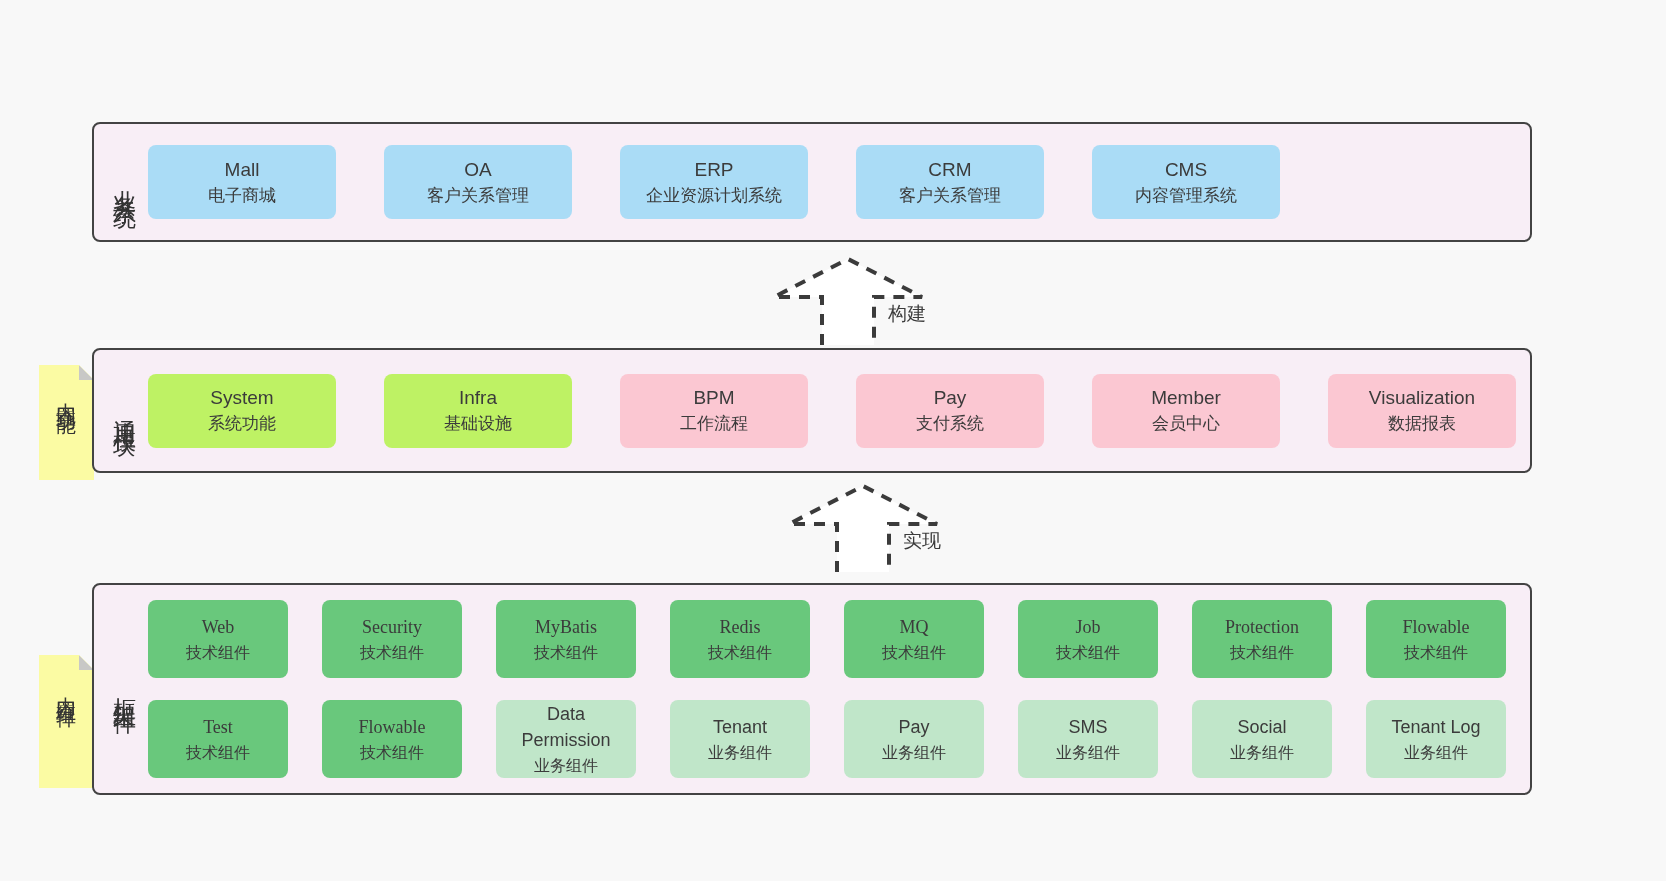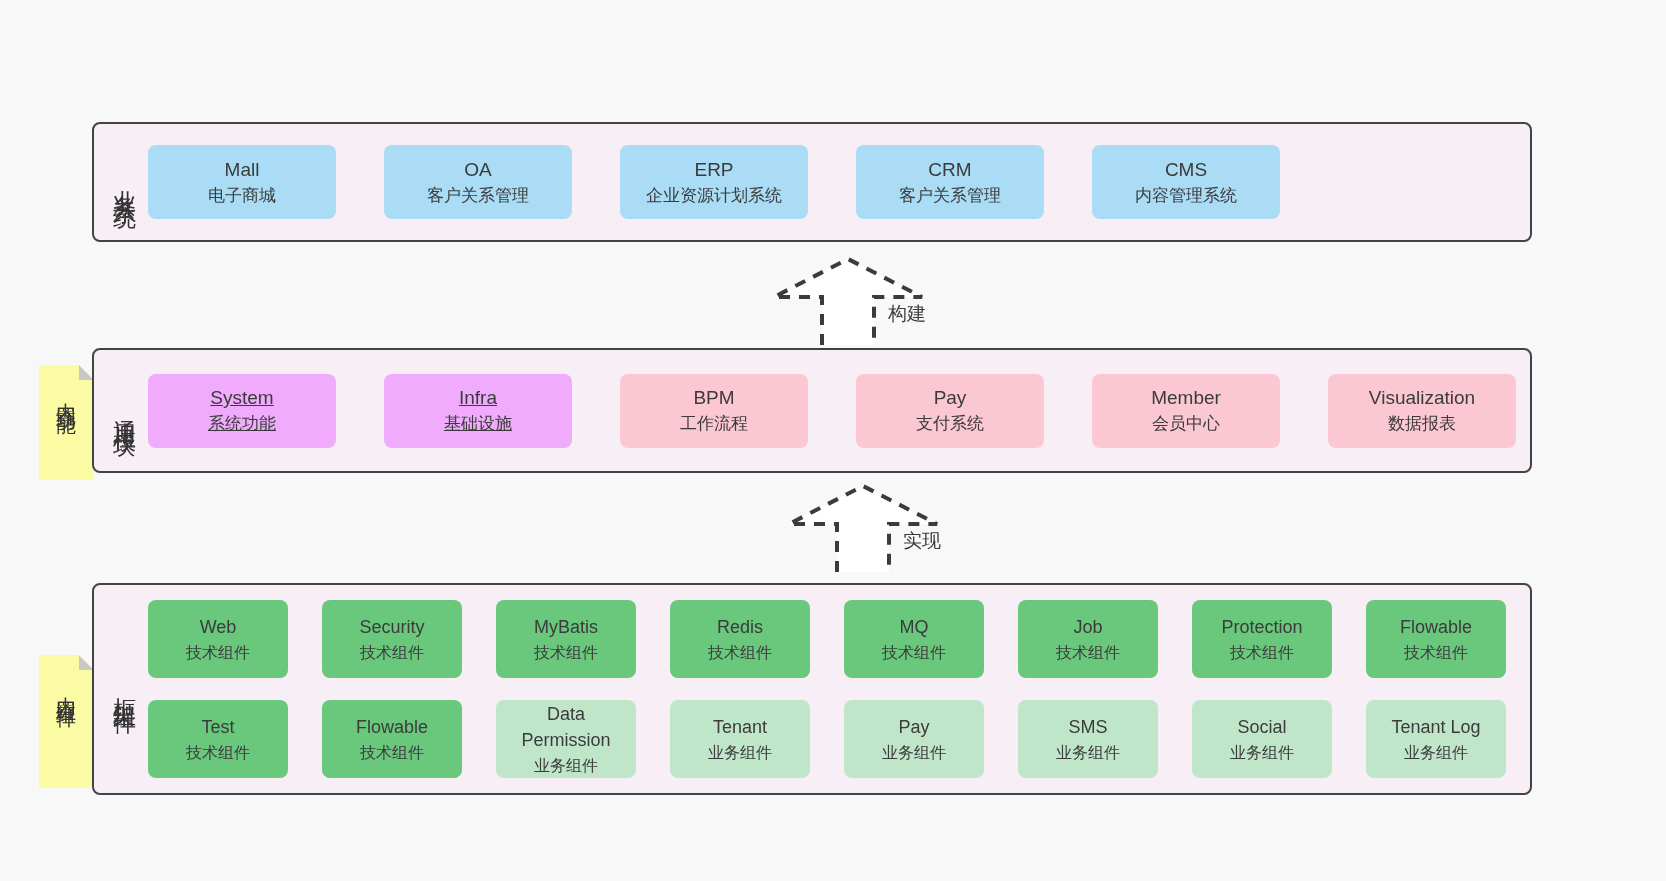--- a/index.html
+++ b/index.html
@@ -54,23 +54,23 @@
     padding:12px 4px;
   }
   .box-lg { width:188px; height:74px; }
   .box-sm { width:140px; height:78px; }
   .box .en { font-size:19px; line-height:27px; }
   .box .zh { font-size:17px; line-height:26px; }
   .box-sm .en { font-size:18px; line-height:26px; max-width:116px; }
   .box-sm .zh { font-size:16px; line-height:25px; }
 
   .box[data-variant="blue"]        { background:#aadcf6; }
-  .box[data-variant="red"]         { background:#f0abfc;text-decoration:underline; }
+  .box[data-variant="red"]         { background:#bef264; }
   .box[data-variant="pink"]        { background:#fbc7d2; }
-  .box[data-variant="green"]       { background:#69c87c; }
+  .box[data-variant="green"]       { background:#69c87c;font-family:Liberation Serif, serif; }
   .box[data-variant="green-light"] { background:#c0e6c9; }
 
   
   .note {
     position:absolute;
     background:#fbfba3;
     clip-path:polygon(0 0, calc(100% - 15px) 0, 100% 15px, 100% 100%, 0 100%);
     display:flex; justify-content:center;
     box-sizing:border-box;
     z-index:1;

